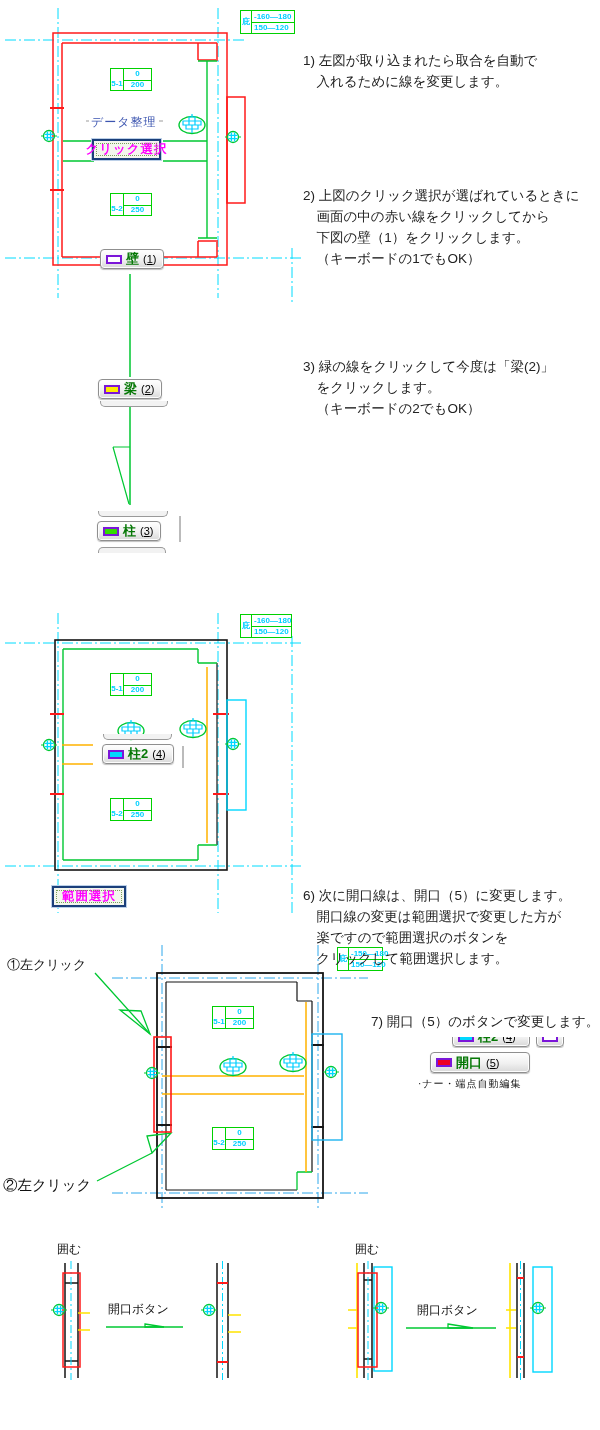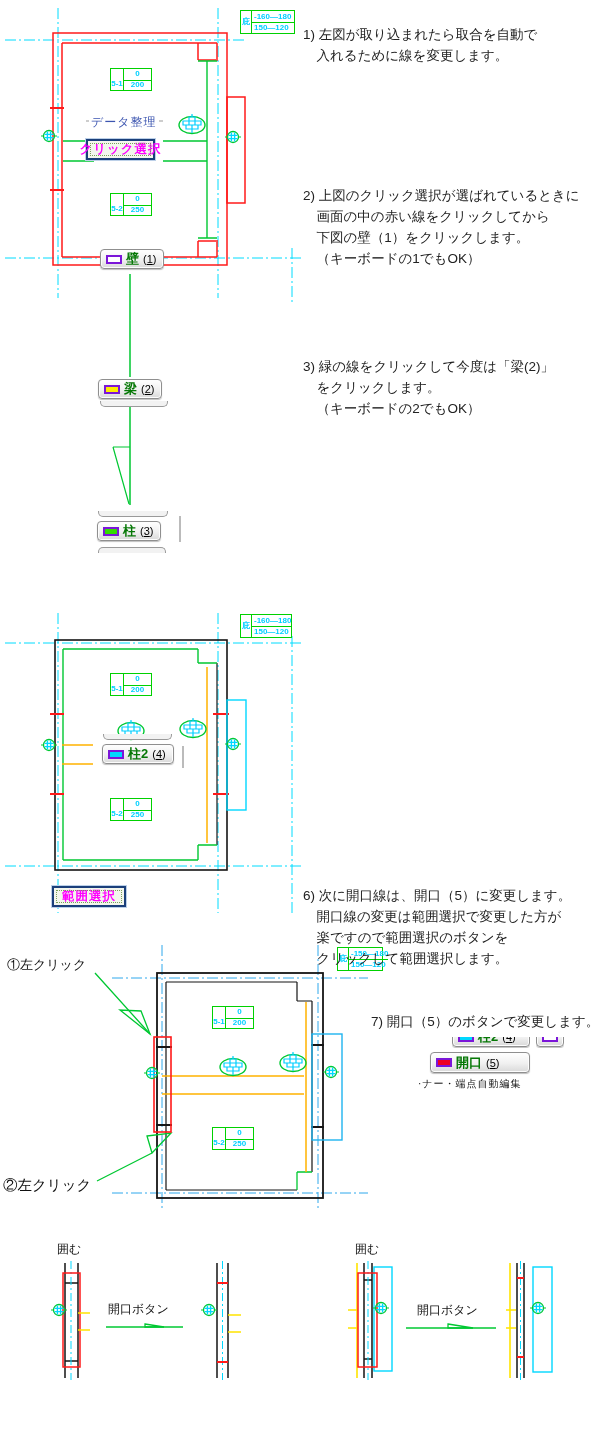--- a/index.html
+++ b/index.html
@@ -84,21 +84,21 @@
     <span class="db">200</span>
   </div>
   <div class="dimbox abs" style="left:110px;top:193px">
     <span class="dl">5-2</span>
     <span class="dt">0</span>
     <span class="db">250</span>
   </div>
 
   <div class="blue-label abs" style="left:89px;top:114px">データ整理</div>
 
-  <div class="selbtn abs" style="left:86px;top:139px;width:69px;height:21px">クリック選択</div>
+  <div class="selbtn abs" style="left:92px;top:139px;width:69px;height:21px">クリック選択</div>
 
   <div class="toolbtn abs" style="left:100px;top:249px">
     <span class="ticon" style="background:#fff"></span>
     <span class="tlabel">壁</span>
     <span class="tnum"><span>(</span><u>1</u><span>)</span></span>
   </div>
 
   <svg class="abs" style="left:88px;top:272px" width="120" height="240" viewBox="0 0 120 240">
     <g stroke="#00c832" stroke-width="1.5" fill="none">
       <path d="M42 2 V105 M42 131 V233"></path>
@@ -282,21 +282,21 @@
     <g stroke="#00c832" stroke-width="1.3" fill="none">
       <path d="M71 90 H161"></path>
       <polygon points="113,86 138,90 113,90"></polygon>
     </g>
     <use href="#g-marker" transform="translate(46,70)"></use>
     <use href="#g-marker" transform="translate(203,70)"></use>
   </svg>
   <div class="jlabel abs" style="left:355px;top:1241px">囲む</div>
   <div class="jlabel abs" style="left:417px;top:1302px">開口ボタン</div>
 
-  <div class="step abs" style="left:303px;top:24px">1) 左図が取り込まれたら取合を自動で
+  <div class="step abs" style="left:303px;top:50px">1) 左図が取り込まれたら取合を自動で
 　入れるために線を変更します。</div>
   <div class="step abs" style="left:303px;top:185px">2) 上図のクリック選択が選ばれているときに
 　画面の中の赤い線をクリックしてから
 　下図の壁（1）をクリックします。
 　（キーボードの1でもOK）</div>
   <div class="step abs" style="left:303px;top:356px">3) 緑の線をクリックして今度は「梁(2)」
 　をクリックします。
 　（キーボードの2でもOK）</div>
   <div class="step abs" style="left:303px;top:885px">6) 次に開口線は、開口（5）に変更します。
 　開口線の変更は範囲選択で変更した方が

